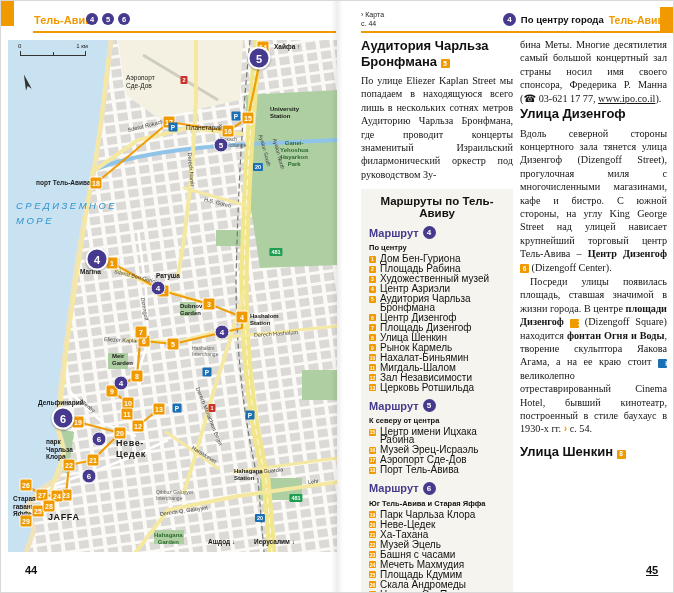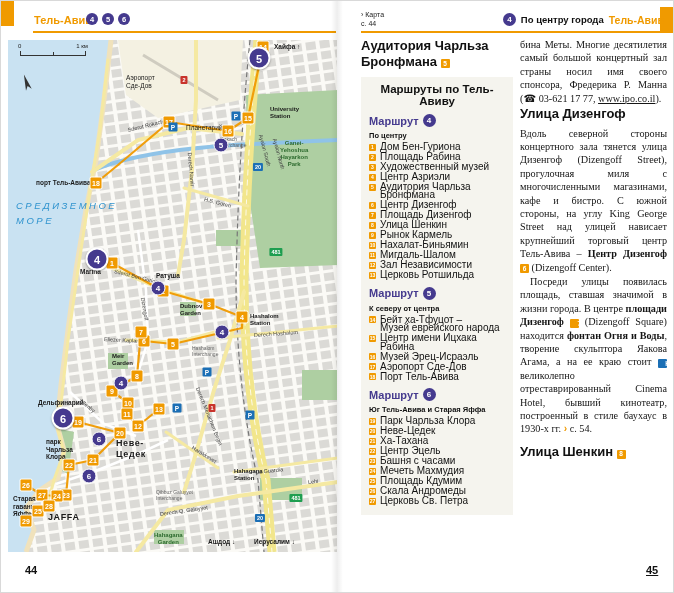--- a/index.html
+++ b/index.html
@@ -288,20 +288,21 @@
     <span class="rp-title">Тель-Авив</span>
   </div>
   <div class="rule rule-r"></div>
 
   <div class="col col1">
     <h2 class="h-sans">
       <span>Аудитория Чарльза</span><br>
       <span>Бронфмана</span>
       <span class="inline-badge">5</span>
     </h2>
+    <p class="serif">По улице Eliezer Kaplan Street мы попадаем в находящуюся всего лишь в нескольких сотнях метров Аудиторию Чарльза Бронфмана, где проводит концерты знаменитый Израильский филармонический оркестр под руководством Зу-</p>
 
     <div class="routes-box">
       <div class="rb-title">Маршруты по Тель-Авиву</div>
       <div id="routes-sections">
           <div class="route-hdr">
             <span class="route-word">Маршрут</span>
             <span class="circ c12">4</span>
           </div>
           <div class="route-sub">По центру</div>
           <div class="route-item">
@@ -355,25 +356,20 @@
           <div class="route-item">
             <span class="sq">13</span>
             <span class="it">Церковь Ротшильда</span>
           </div>
           <div class="route-hdr">
             <span class="route-word">Маршрут</span>
             <span class="circ c12">5</span>
           </div>
           <div class="route-sub">К северу от центра</div>
           <div class="route-item">
-            <span class="sq">14</span>
-            <span class="it">Бейт ха-Тфуцот –
-Музей еврейского народа</span>
-          </div>
-          <div class="route-item">
             <span class="sq">15</span>
             <span class="it">Центр имени Ицхака Рабина</span>
           </div>
           <div class="route-item">
             <span class="sq">16</span>
             <span class="it">Музей Эрец-Исраэль</span>
           </div>
           <div class="route-item">
             <span class="sq">17</span>
             <span class="it">Аэропорт Сде-Дов</span>
@@ -394,21 +390,21 @@
           <div class="route-item">
             <span class="sq">20</span>
             <span class="it">Неве-Цедек</span>
           </div>
           <div class="route-item">
             <span class="sq">21</span>
             <span class="it">Ха-Тахана</span>
           </div>
           <div class="route-item">
             <span class="sq">22</span>
-            <span class="it">Центр Эцель</span>
+            <span class="it">Музей Эцель</span>
           </div>
           <div class="route-item">
             <span class="sq">23</span>
             <span class="it">Башня с часами</span>
           </div>
           <div class="route-item">
             <span class="sq">24</span>
             <span class="it">Мечеть Махмудия</span>
           </div>
           <div class="route-item">

